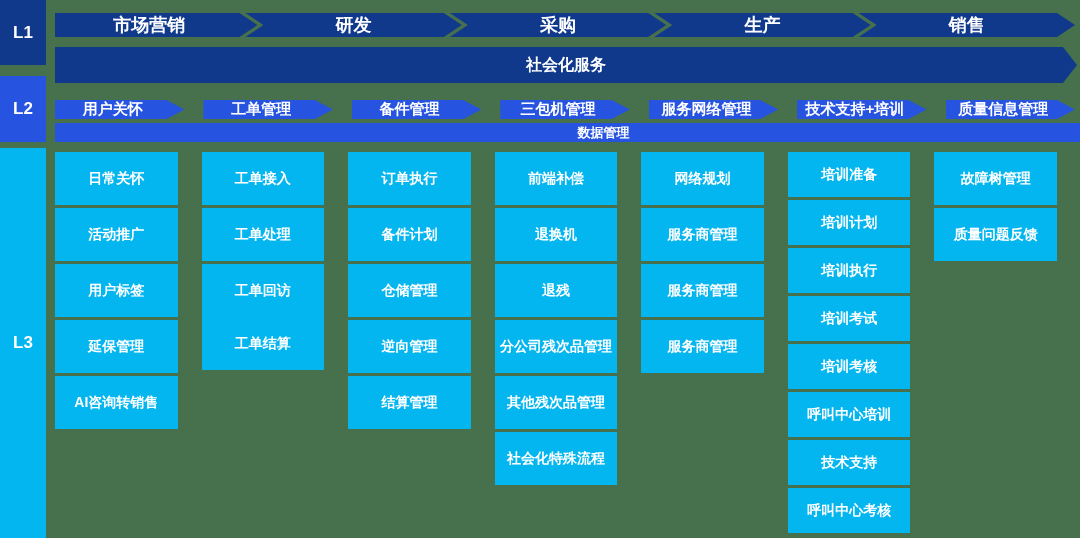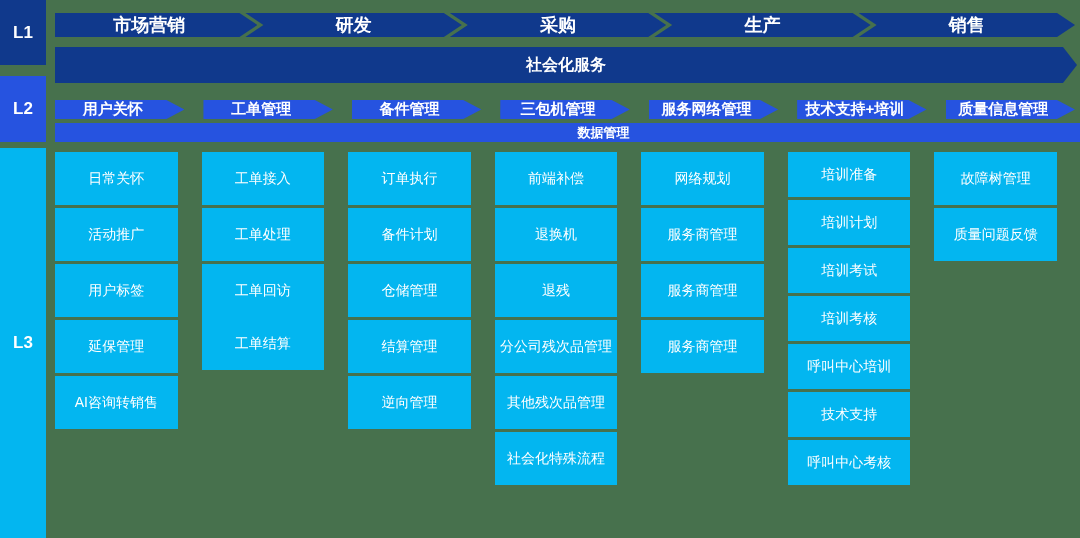--- a/index.html
+++ b/index.html
@@ -36,21 +36,21 @@
   #l1-bar{top:47px;height:36px;width:1022px;background:var(--navy);font-size:16px;
        clip-path:polygon(0 0, calc(100% - 14px) 0, 100% 50%, calc(100% - 14px) 100%, 0 100%);}
   #l2-bar{top:123px;height:19px;width:1003px;background:var(--blue);font-size:13px;padding-left:47px;}
 
   
   #l3-grid{position:absolute;left:55px;top:152px;width:1020px;
        display:grid;grid-template-columns:repeat(7,1fr);column-gap:6px;align-items:start;}
   .l3-col{display:flex;flex-direction:column;gap:3px;}
   .l3-box{height:53px;width:calc(100% - 18px);background:var(--cyan);
        display:flex;align-items:center;justify-content:center;text-align:center;
-       color:var(--text);font-weight:normal;font-size:14px;line-height:1.1;}
+       color:var(--text);font-weight:bold;font-size:14px;line-height:1.1;}
   .l3-col.compact .l3-box{height:45px;}
   .l3-box.merge-up{margin-top:-3px;}
 </style>
 </head>
 <body>
 
 <div class="canvas">
   <div class="lvl lvl-l1">L1</div>
   <div class="lvl lvl-l2">L2</div>
   <div class="lvl lvl-l3">L3</div>
@@ -84,40 +84,41 @@
       <div class="l3-col">
         <div class="l3-box">工单接入</div>
         <div class="l3-box">工单处理</div>
         <div class="l3-box">工单回访</div>
         <div class="l3-box merge-up">工单结算</div>
       </div>
       <div class="l3-col">
         <div class="l3-box">订单执行</div>
         <div class="l3-box">备件计划</div>
         <div class="l3-box">仓储管理</div>
+        <div class="l3-box">逆向管理</div>
         <div class="l3-box">结算管理</div>
-        <div class="l3-box">逆向管理</div>
       </div>
       <div class="l3-col">
         <div class="l3-box">前端补偿</div>
         <div class="l3-box">退换机</div>
         <div class="l3-box">退残</div>
         <div class="l3-box">分公司残次品管理</div>
         <div class="l3-box">其他残次品管理</div>
         <div class="l3-box">社会化特殊流程</div>
       </div>
       <div class="l3-col">
         <div class="l3-box">网络规划</div>
         <div class="l3-box">服务商管理</div>
         <div class="l3-box">服务商管理</div>
         <div class="l3-box">服务商管理</div>
       </div>
       <div class="l3-col compact">
         <div class="l3-box">培训准备</div>
         <div class="l3-box">培训计划</div>
+        <div class="l3-box">培训执行</div>
         <div class="l3-box">培训考试</div>
         <div class="l3-box">培训考核</div>
         <div class="l3-box">呼叫中心培训</div>
         <div class="l3-box">技术支持</div>
         <div class="l3-box">呼叫中心考核</div>
       </div>
       <div class="l3-col">
         <div class="l3-box">故障树管理</div>
         <div class="l3-box">质量问题反馈</div>
       </div>

